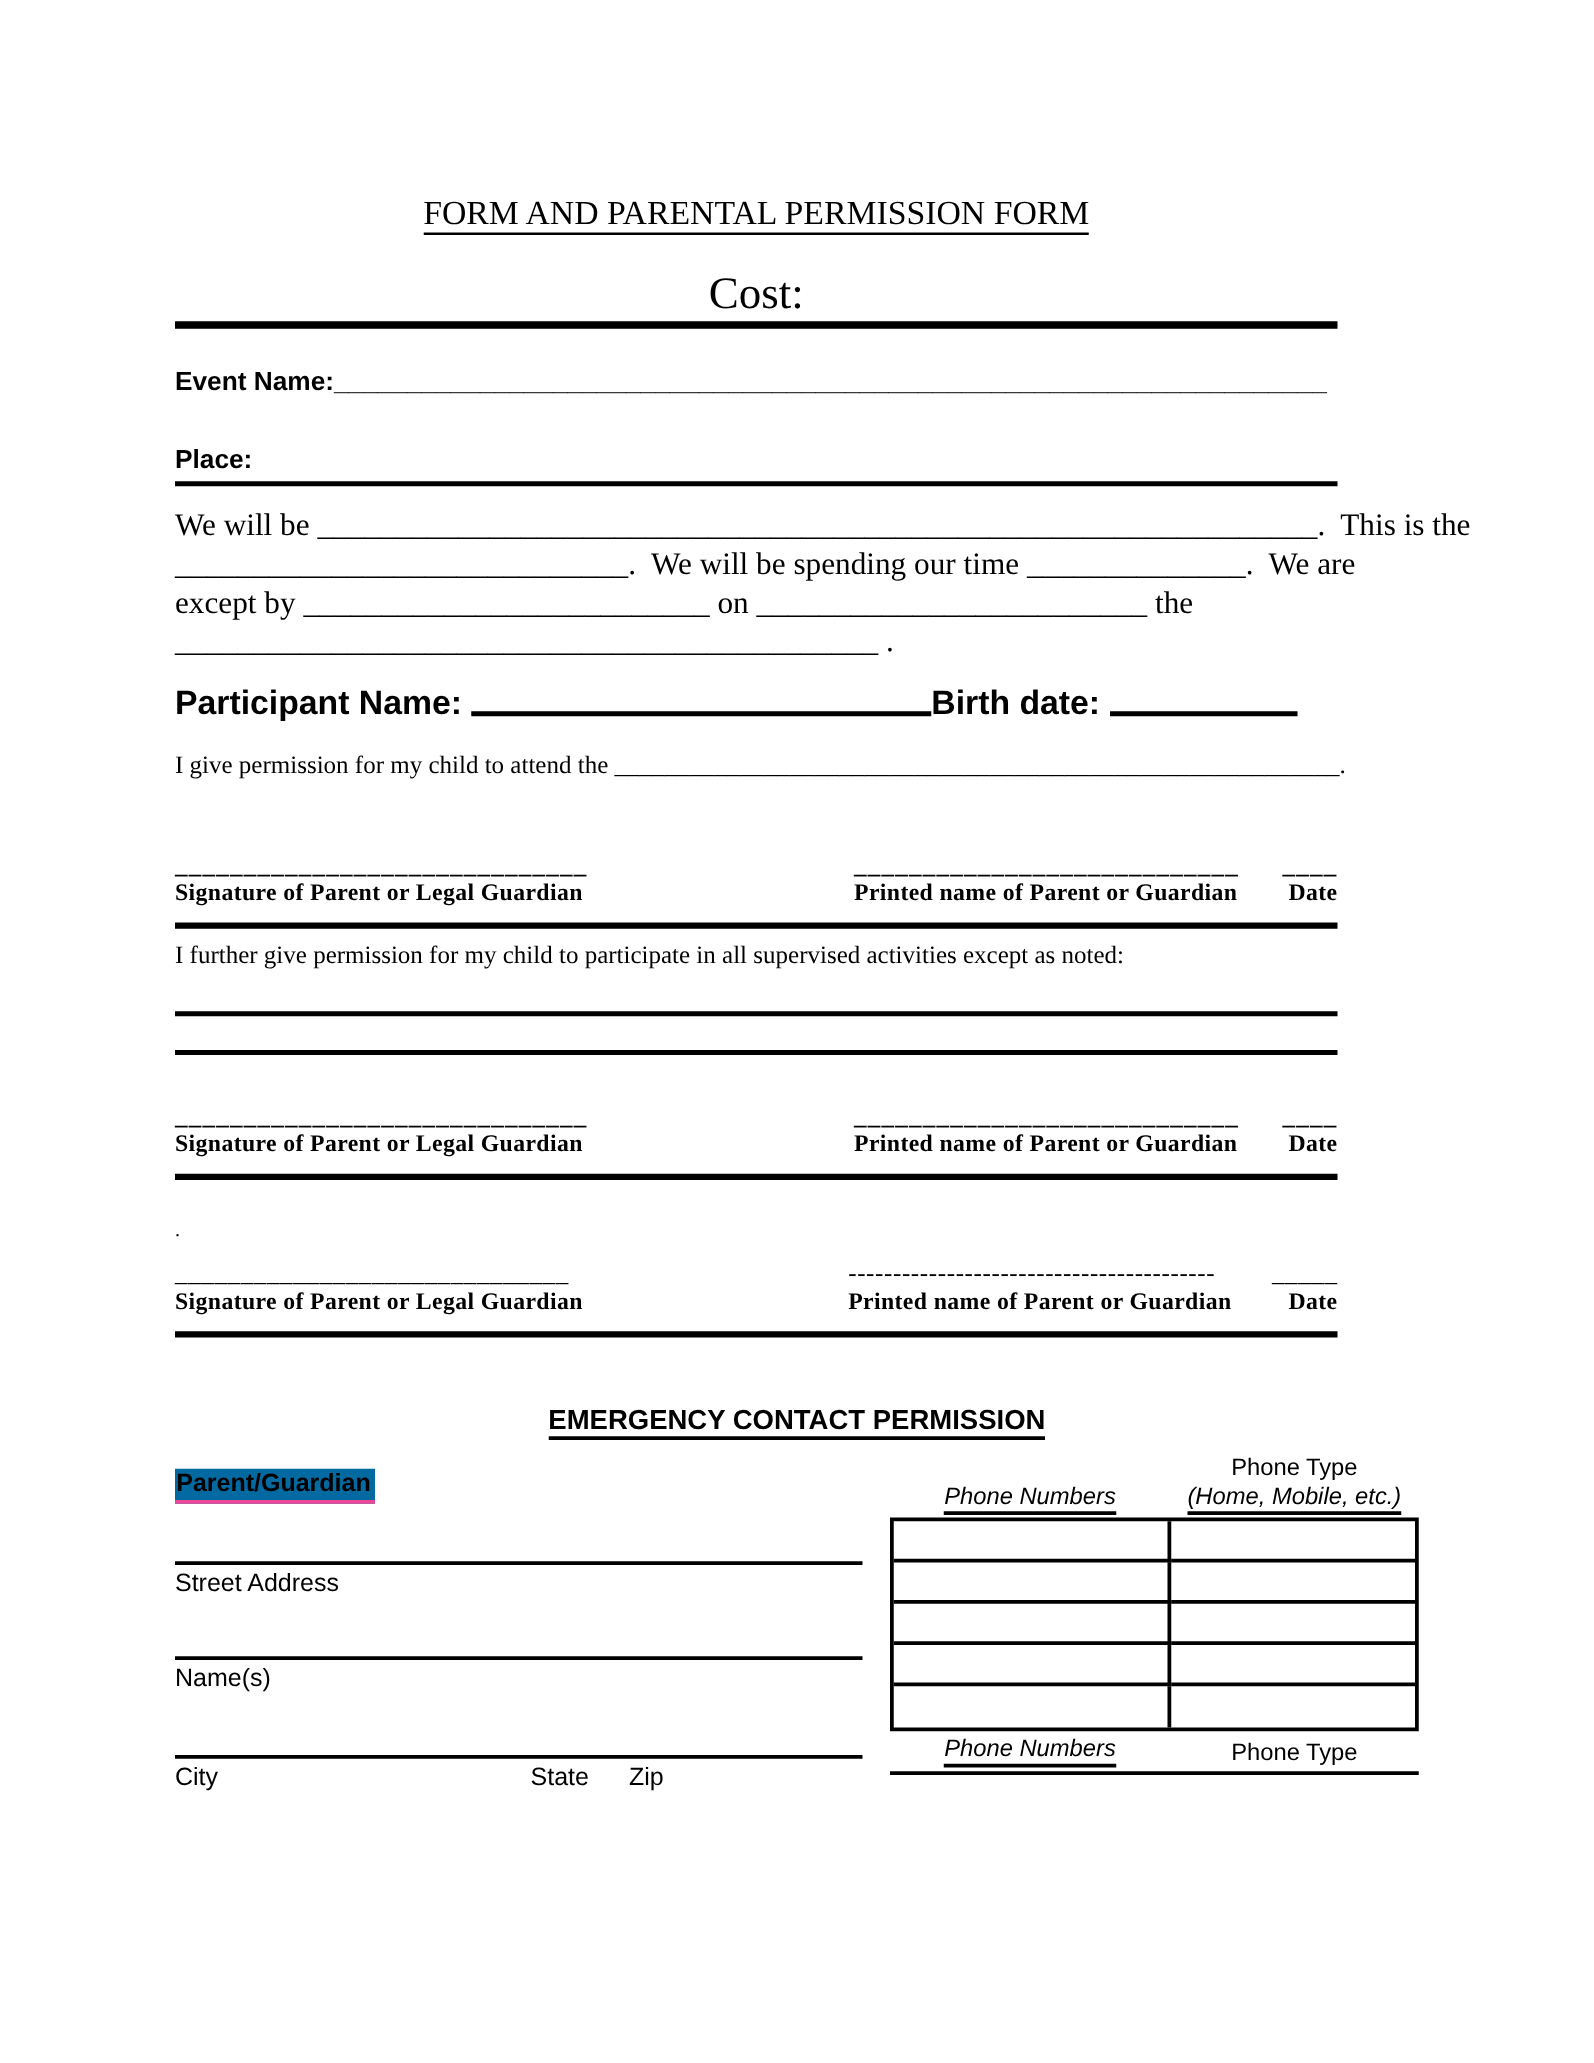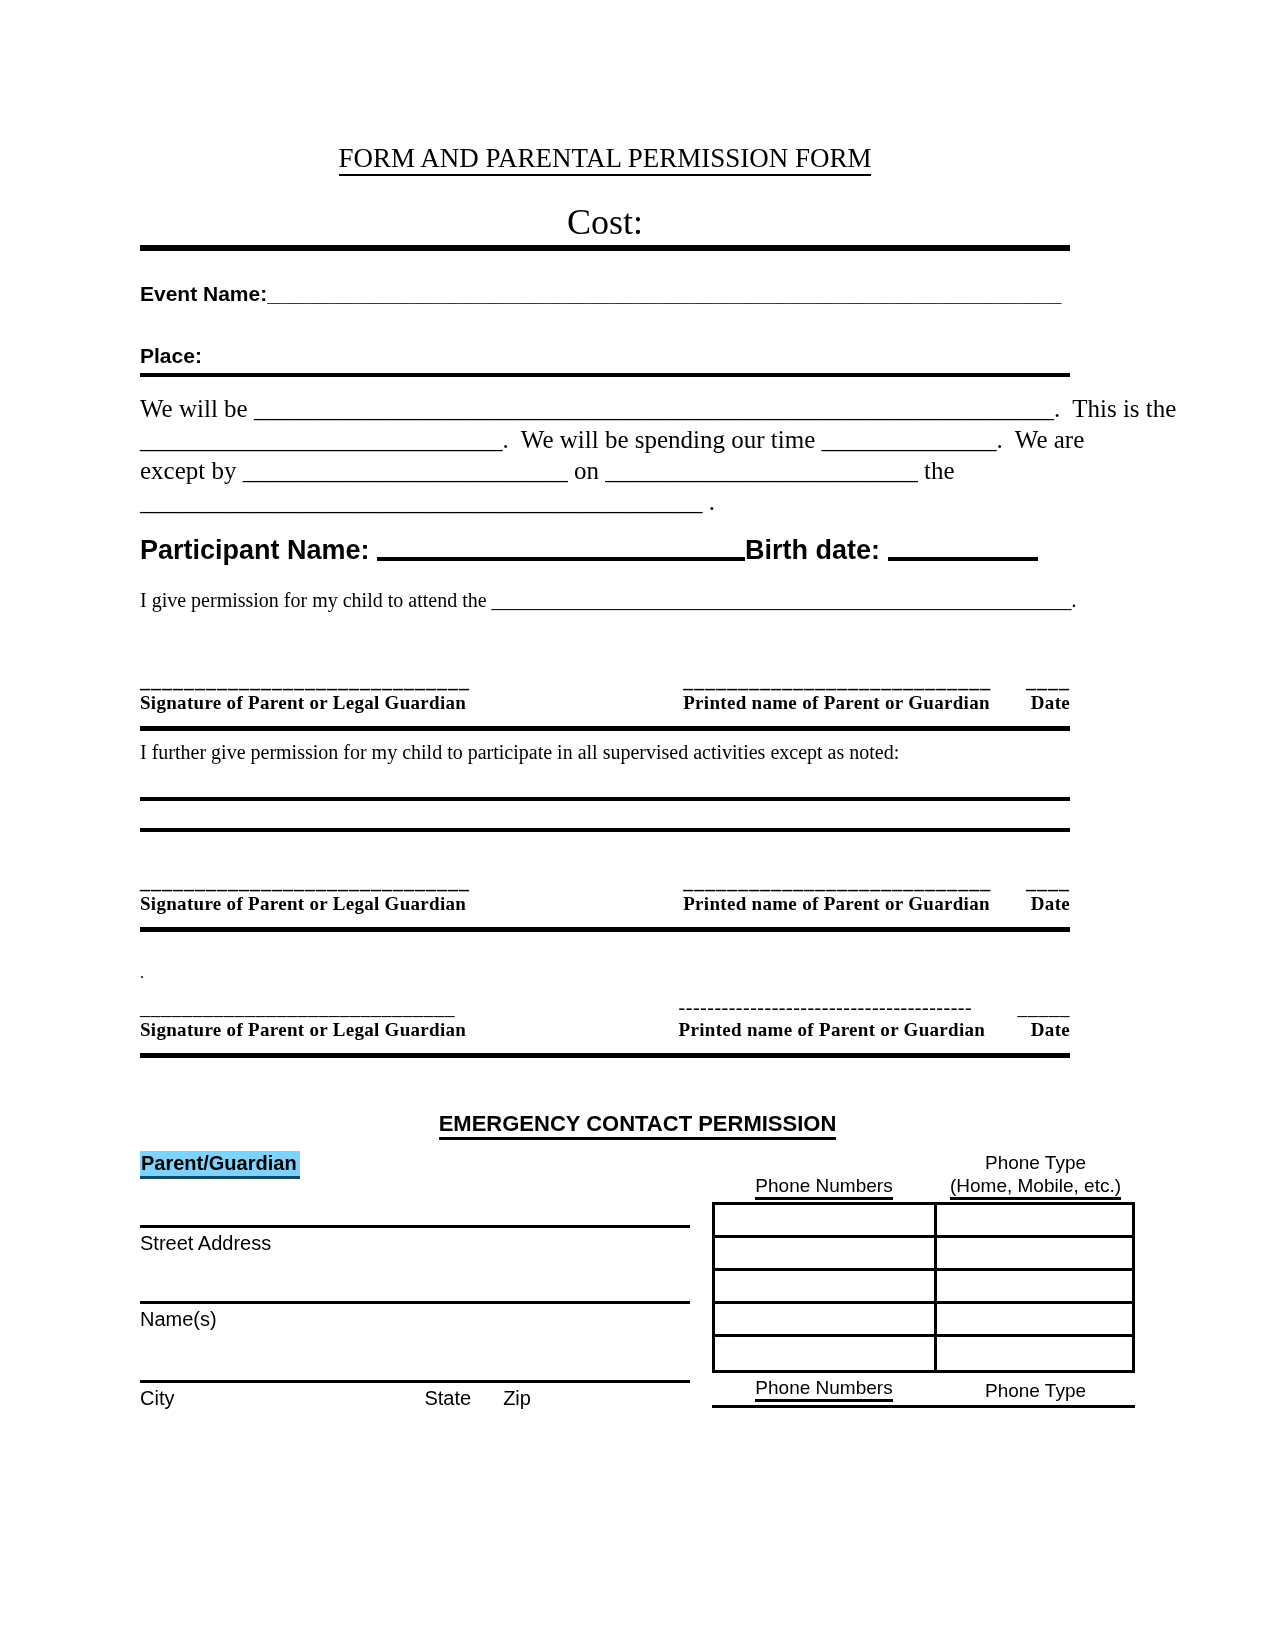--- a/index.html
+++ b/index.html
@@ -2,21 +2,21 @@
 <html><head>
 <meta charset="utf-8">
 <style>
   * { margin:0; padding:0; box-sizing:border-box; }
   html,body { background:#888; }
   .page {
     width:1275px; height:1650px; background:#fff; color:#000;
     position:relative; margin:0 auto; overflow:hidden;
     font-family:"Liberation Serif", serif;
   }
-  .content { position:absolute; left:140px; top:4px; width:930px; }
+  .content { position:absolute; left:140px; top:16px; width:930px; }
 
   
   .doc-title { margin-top:138px; text-align:center; font-size:27px; line-height:32px; }
   .doc-title span { border-bottom:2px solid #000; padding-bottom:1px; }
   .cost { margin-top:28px; text-align:center; font-size:36px; line-height:40px; }
   .top-rule { border-top:6px solid #000; margin-top:3px; }
   .time-row { margin-top:34px; font-family:"Liberation Sans",sans-serif; font-weight:bold;
               font-size:30px; line-height:36px; white-space:nowrap; }
   .event-row { margin-top:30px; font-family:"Liberation Sans",sans-serif; font-weight:bold;
                font-size:21px; line-height:26px; white-space:nowrap; }
@@ -57,32 +57,32 @@
   .sig-row.third { margin-top:14px; }
 
   
   .emergency { width:995px; }
   .em-heading { margin-top:52px; text-align:center; font-family:"Liberation Sans",sans-serif;
                 font-weight:bold; font-size:22px; line-height:27px; }
   .em-heading span { border-bottom:3px solid #000; padding-bottom:1px; }
   .em-body { display:flex; margin-top:14px; }
   .em-left { width:550px; }
   .pg-label { font-family:"Liberation Sans",sans-serif; font-weight:bold; font-size:20px; line-height:24px; }
-  .pg-label span { background:#7dd3fc; border-bottom:3px solid #0c4a6e; padding:0 3px 1px 1px; display:inline-block; }
+  .pg-label span { background:#0369a1; border-bottom:3px solid #ec4899; padding:0 3px 1px 1px; display:inline-block;margin-top:12px; }
   .efield { border-top:3px solid #000; padding-top:3px; font-family:"Liberation Sans",sans-serif;
             font-size:20px; line-height:24px; }
   .f1 { margin-top:46px; } .f2 { margin-top:46px; } .f3 { margin-top:49px; }
   .csz { display:flex; }
   .csz .state { margin-left:250px; } .csz .zip { margin-left:32px; }
 
   .em-right { margin-left:auto; width:423px; font-family:"Liberation Sans",sans-serif; }
   .ph-headers { display:flex; align-items:flex-end; font-size:19px; line-height:23px; }
   .ph-col1 { width:224px; text-align:center; }
   .ph-col2 { width:199px; text-align:center; }
-  .u3 { border-bottom:3px solid #000; padding-bottom:0px; display:inline-block; }
+  .u3 { border-bottom:3px solid #000; padding-bottom:0px; display:inline-block;font-style:italic; }
   .ptable { display:grid; grid-template-columns:222px 197px; border:3px solid #000; margin-top:2px; }
   .pcell { height:33px; border-bottom:3px solid #000; }
   .pcell:nth-child(odd) { border-right:3px solid #000; }
   .pcell:nth-last-child(-n+2) { border-bottom:none; }
   .ph-footer { display:flex; align-items:flex-end; font-size:19px; line-height:23px; margin-top:3px; }
   .footer-rule { border-top:3px solid #000; margin-top:3px; }
 </style>
 </head>
 <body>
 

